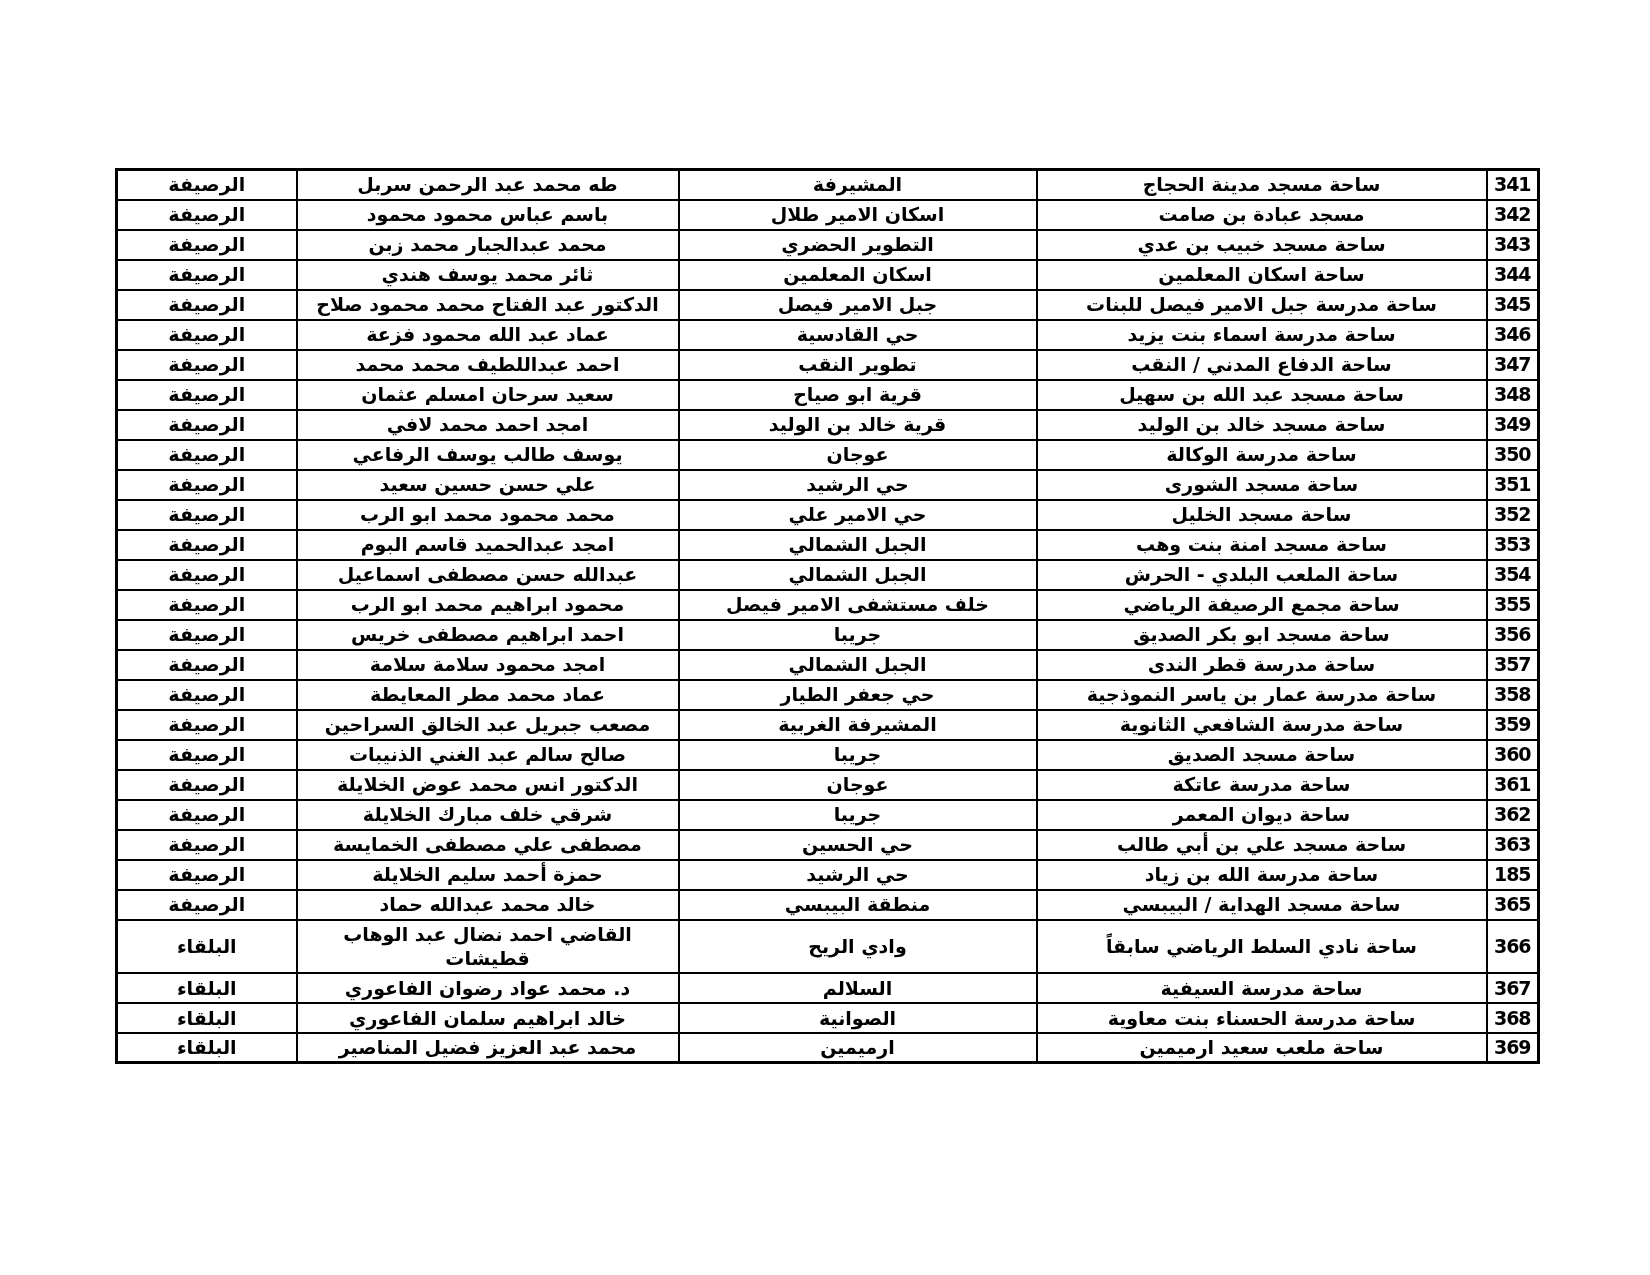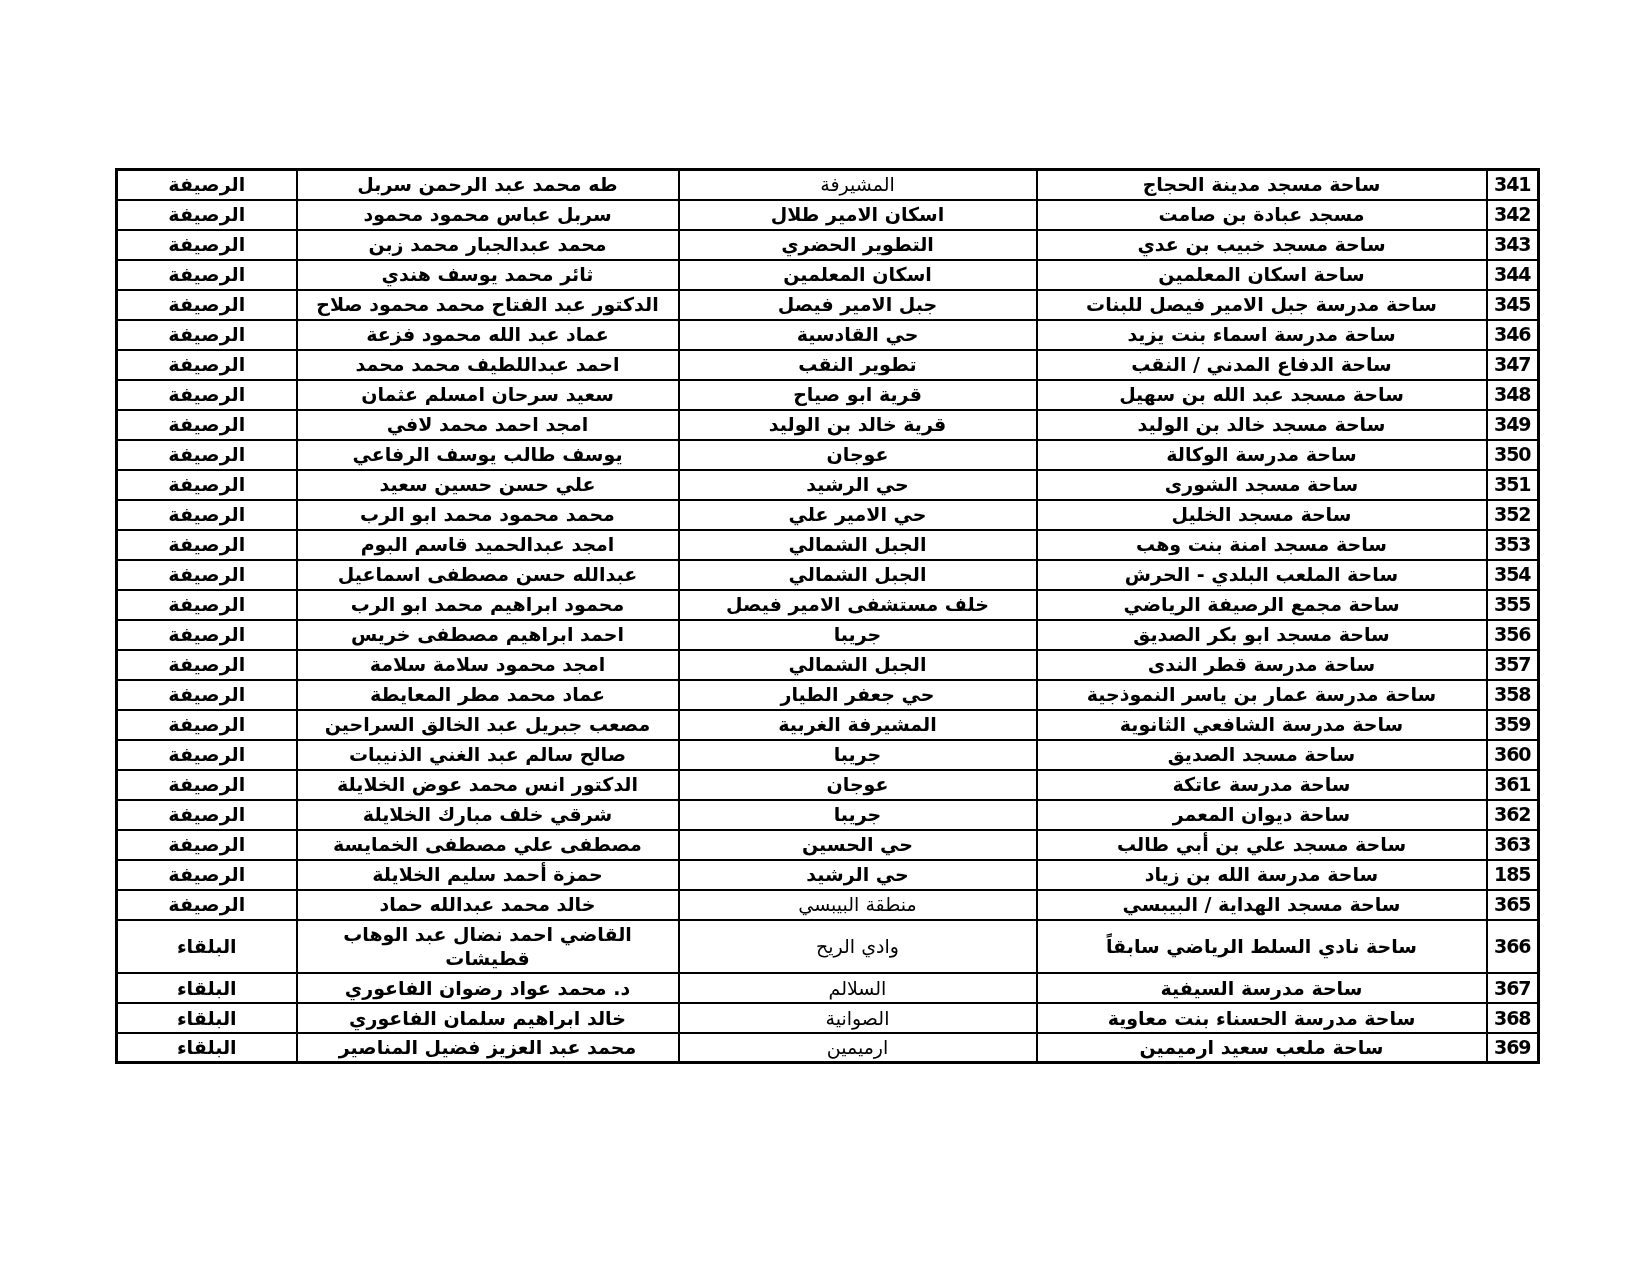--- a/index.html
+++ b/index.html
@@ -43,21 +43,21 @@
     font-size: 28px;
     font-weight: bold;
     text-align: left;
     vertical-align: top;
     line-height: 1.0;
     letter-spacing: -1px;
     padding: 1px 1px 0 2px;
     margin-left: 36px;
   }
   td.cell-district.reg {
-    font-weight: normal;
+    font-weight: bold;
   }
 </style>
 </head>
 <body>
 
 <div class="page">
   <table class="grid">
     <colgroup>
       <col style="width:52px">
       <col style="width:450px">
@@ -72,21 +72,21 @@
           <td class="cell-location">ساحة مسجد مدينة الحجاج</td>
           <td class="cell-district reg">المشيرفة</td>
           <td class="cell-name">طه محمد عبد الرحمن سربل</td>
           <td class="cell-governorate">الرصيفة</td>
         </tr>
 
         <tr>
           <td class="cell-num">342</td>
           <td class="cell-location">مسجد عبادة بن صامت</td>
           <td class="cell-district">اسكان الامير طلال</td>
-          <td class="cell-name">سربل عباس محمود محمود</td>
+          <td class="cell-name">باسم عباس محمود محمود</td>
           <td class="cell-governorate">الرصيفة</td>
         </tr>
 
         <tr>
           <td class="cell-num">343</td>
           <td class="cell-location">ساحة مسجد خبيب بن عدي</td>
           <td class="cell-district">التطوير الحضري</td>
           <td class="cell-name">محمد عبدالجبار محمد زبن</td>
           <td class="cell-governorate">الرصيفة</td>
         </tr>

